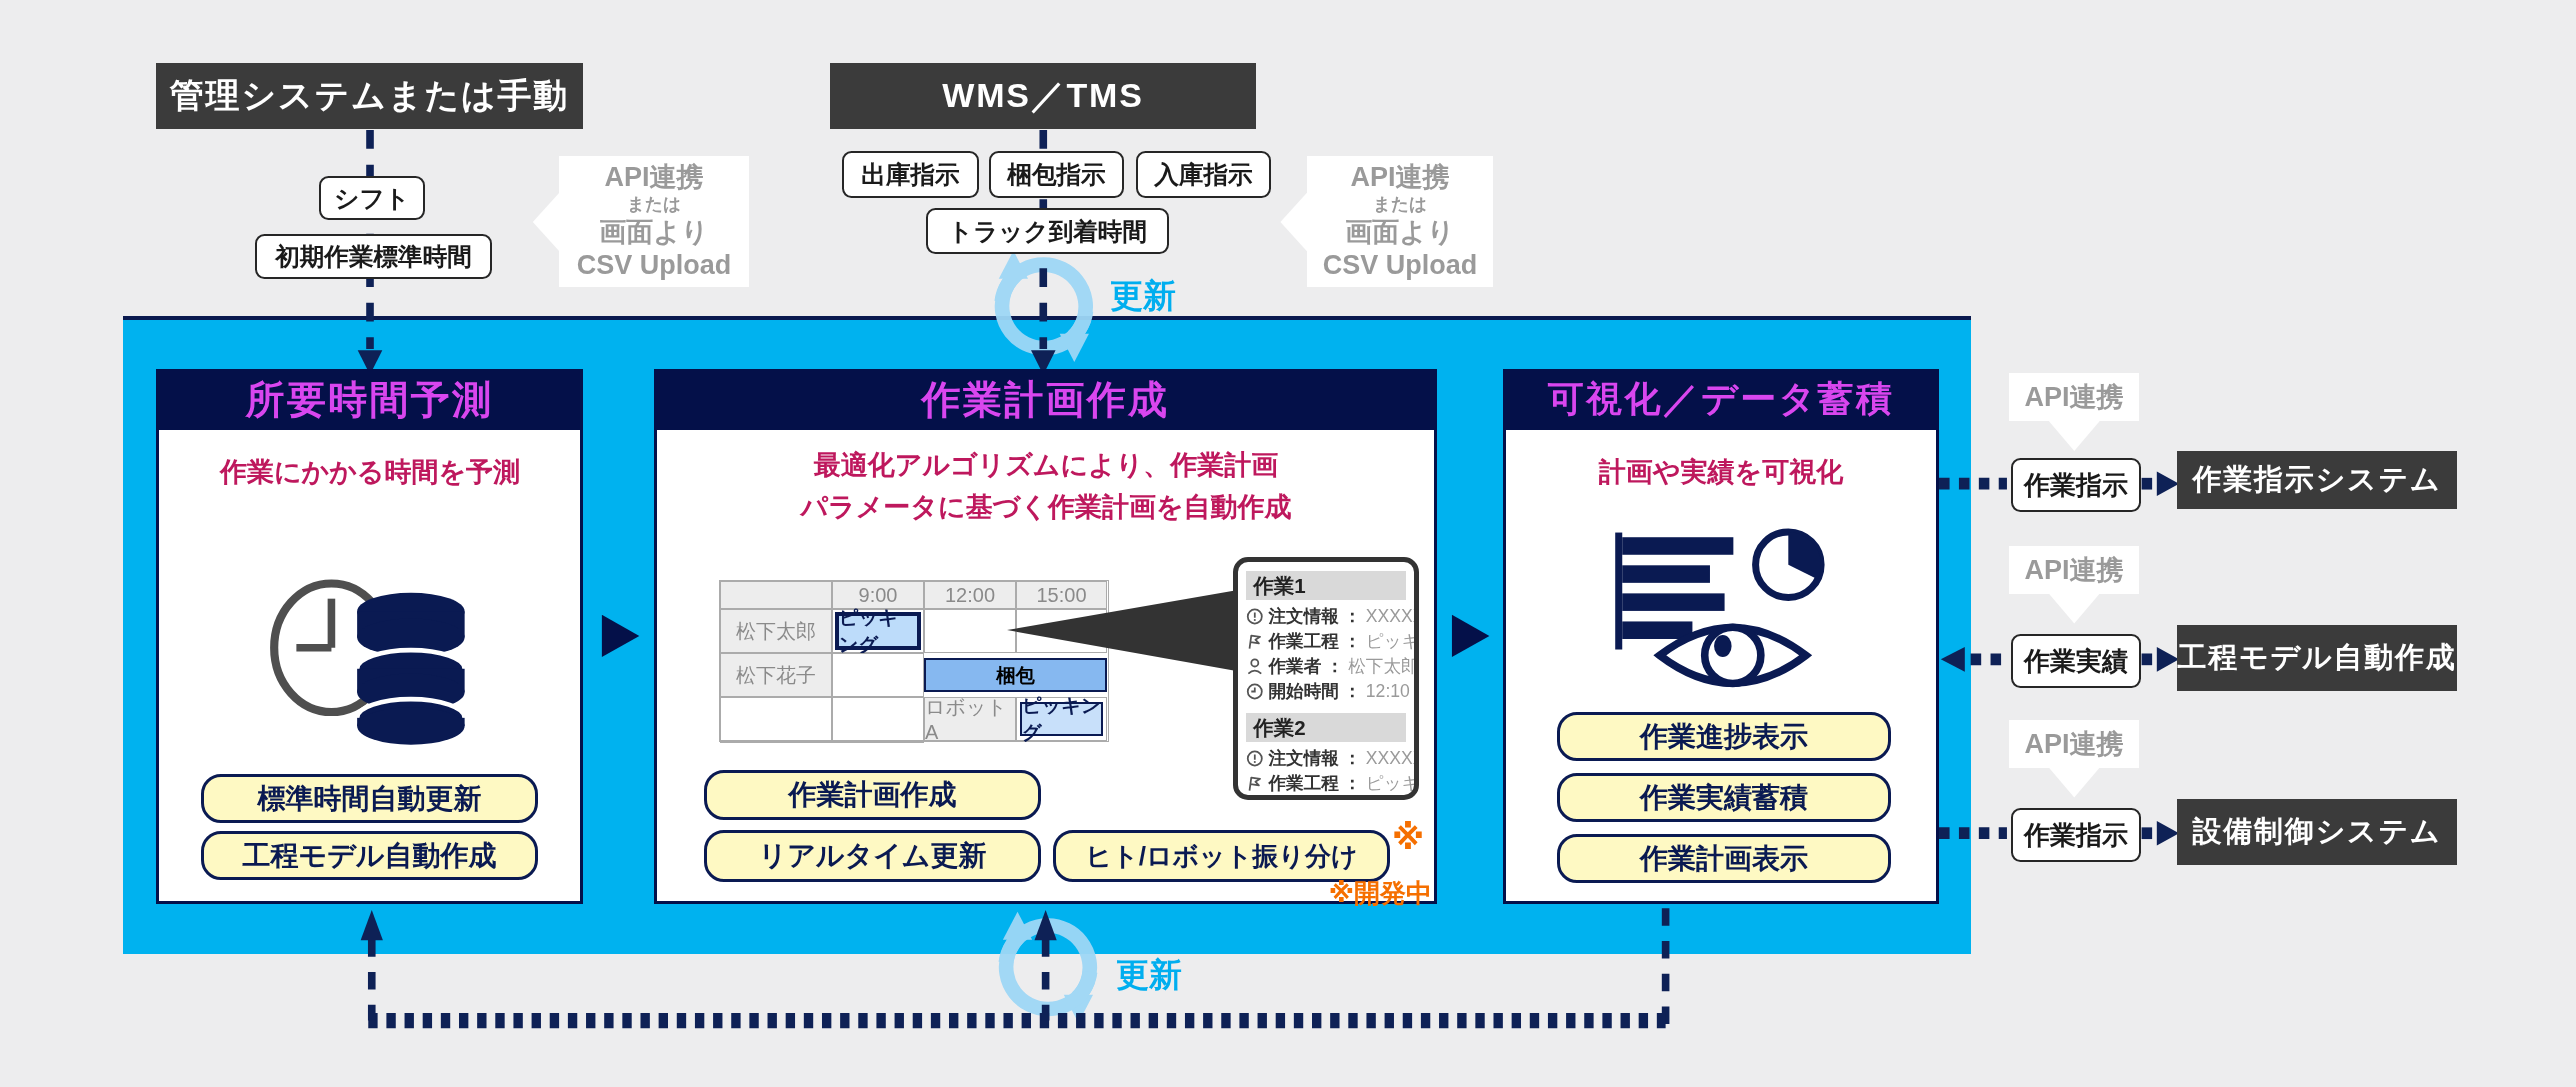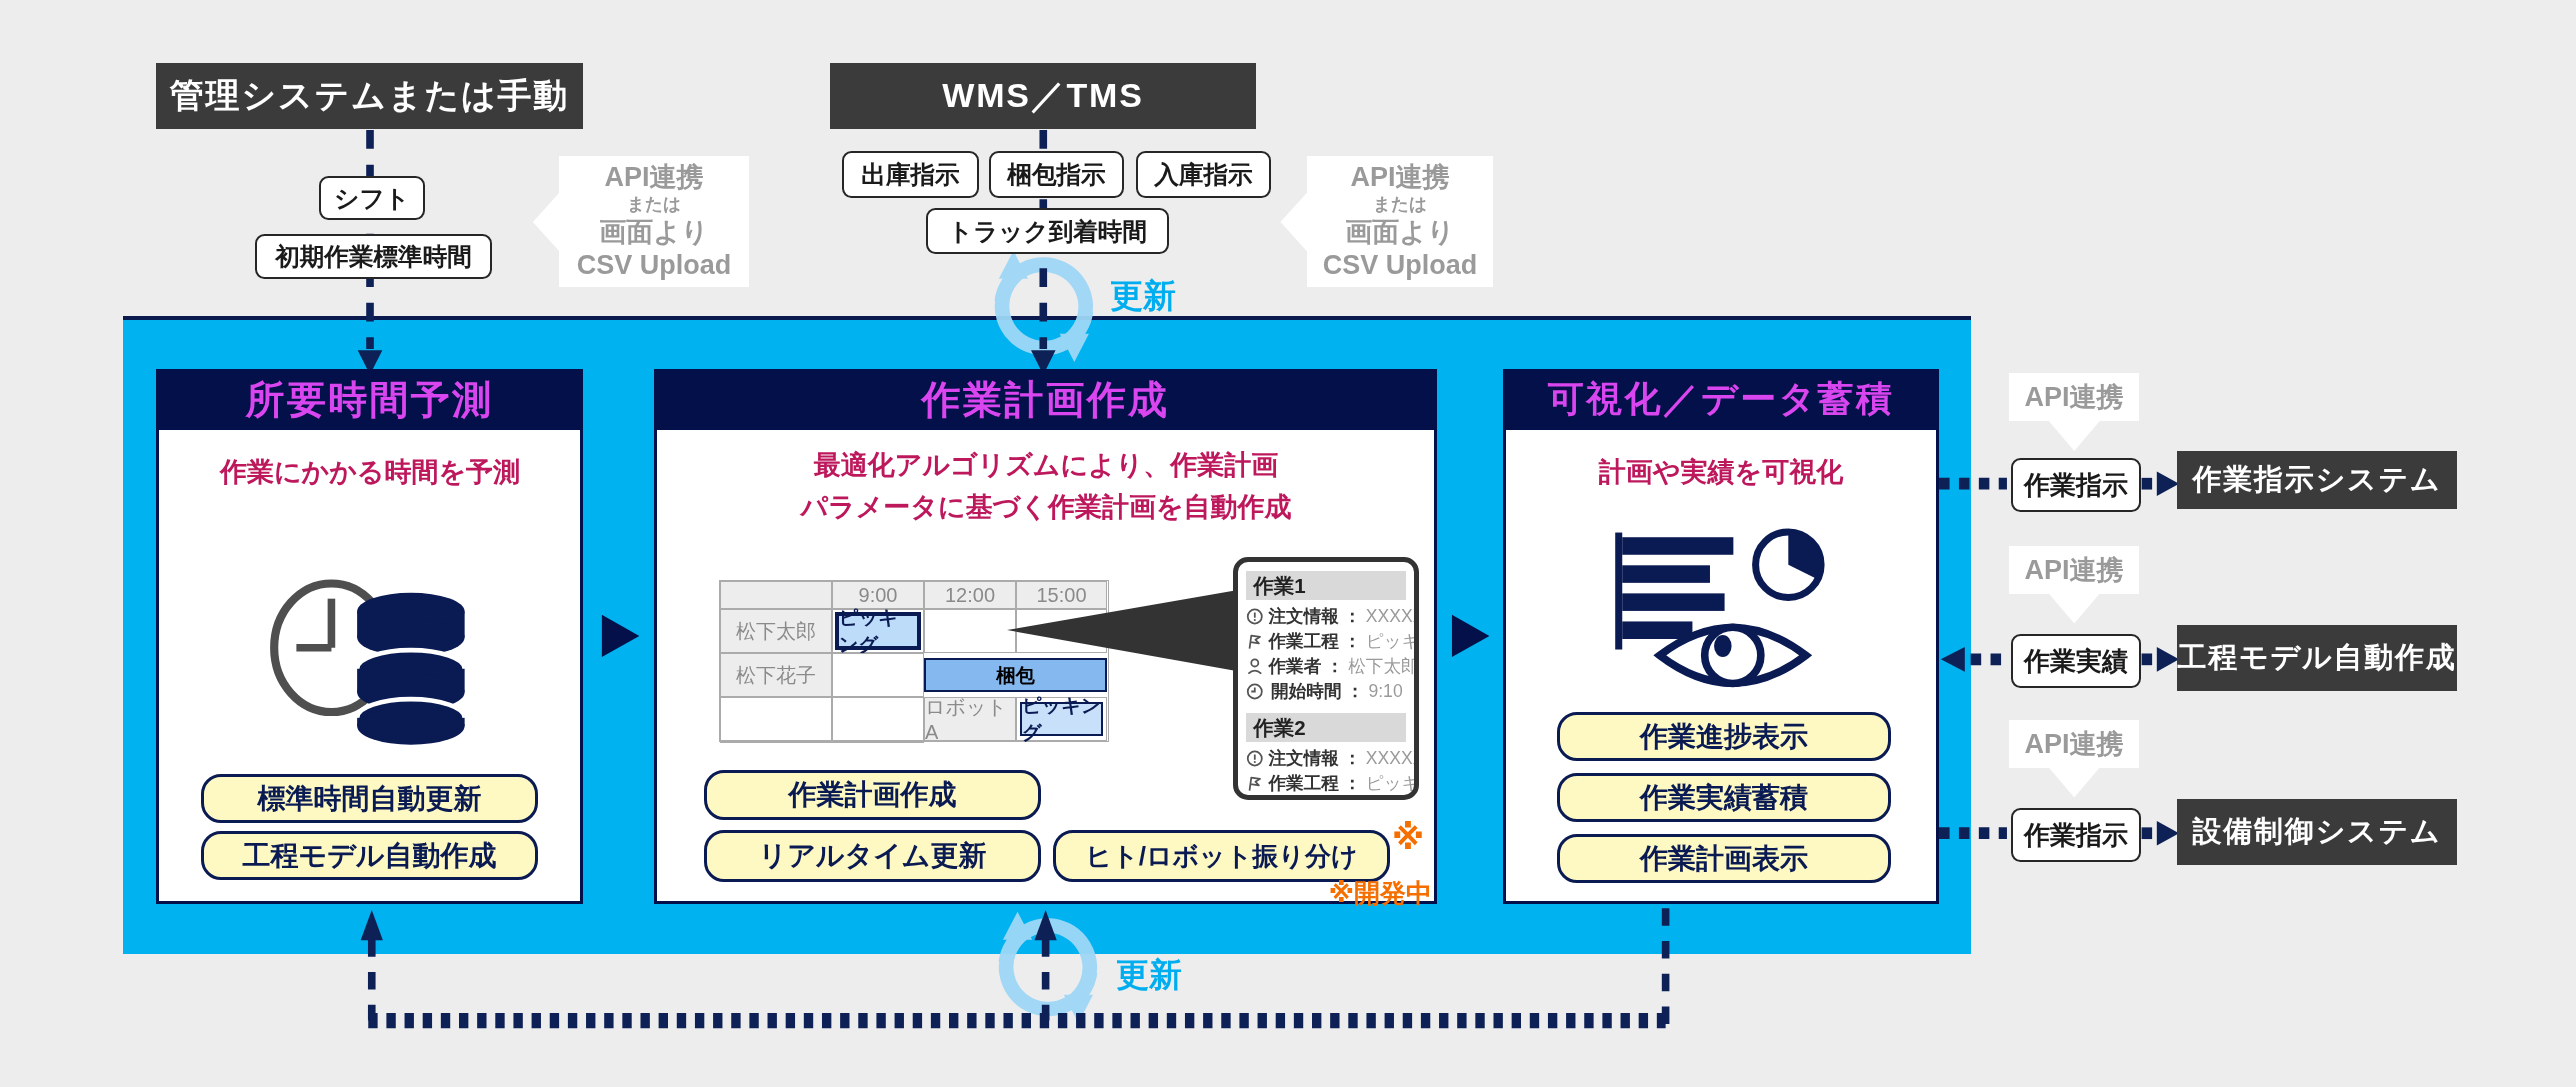--- a/index.html
+++ b/index.html
@@ -269,21 +269,21 @@
         <span class="j-sep">：</span>
         <span class="j-val">松下太郎</span>
     </div>
     <div class="j-line">
       <svg class="j-ic" viewBox="0 0 30 32">
           <circle cx="15" cy="16" r="12" fill="none" stroke="#555" stroke-width="3"></circle>
           <path d="M15 9 V16 H9" fill="none" stroke="#555" stroke-width="3"></path>
         </svg>
       <span class="j-label">開始時間</span>
         <span class="j-sep">：</span>
-        <span class="j-val">9:10</span>
+        <span class="j-val">12:10</span>
     </div>
     <div class="j-head" style="margin-top:9.4px;">作業2</div>
     <div class="j-line">
       <svg class="j-ic" viewBox="0 0 30 32">
           <circle cx="15" cy="16" r="12" fill="none" stroke="#555" stroke-width="3"></circle>
           <line x1="15" y1="9" x2="15" y2="18" stroke="#555" stroke-width="3"></line>
           <circle cx="15" cy="22" r="1.8" fill="#555"></circle>
         </svg>
       <span class="j-label">注文情報</span>
         <span class="j-sep">：</span>

